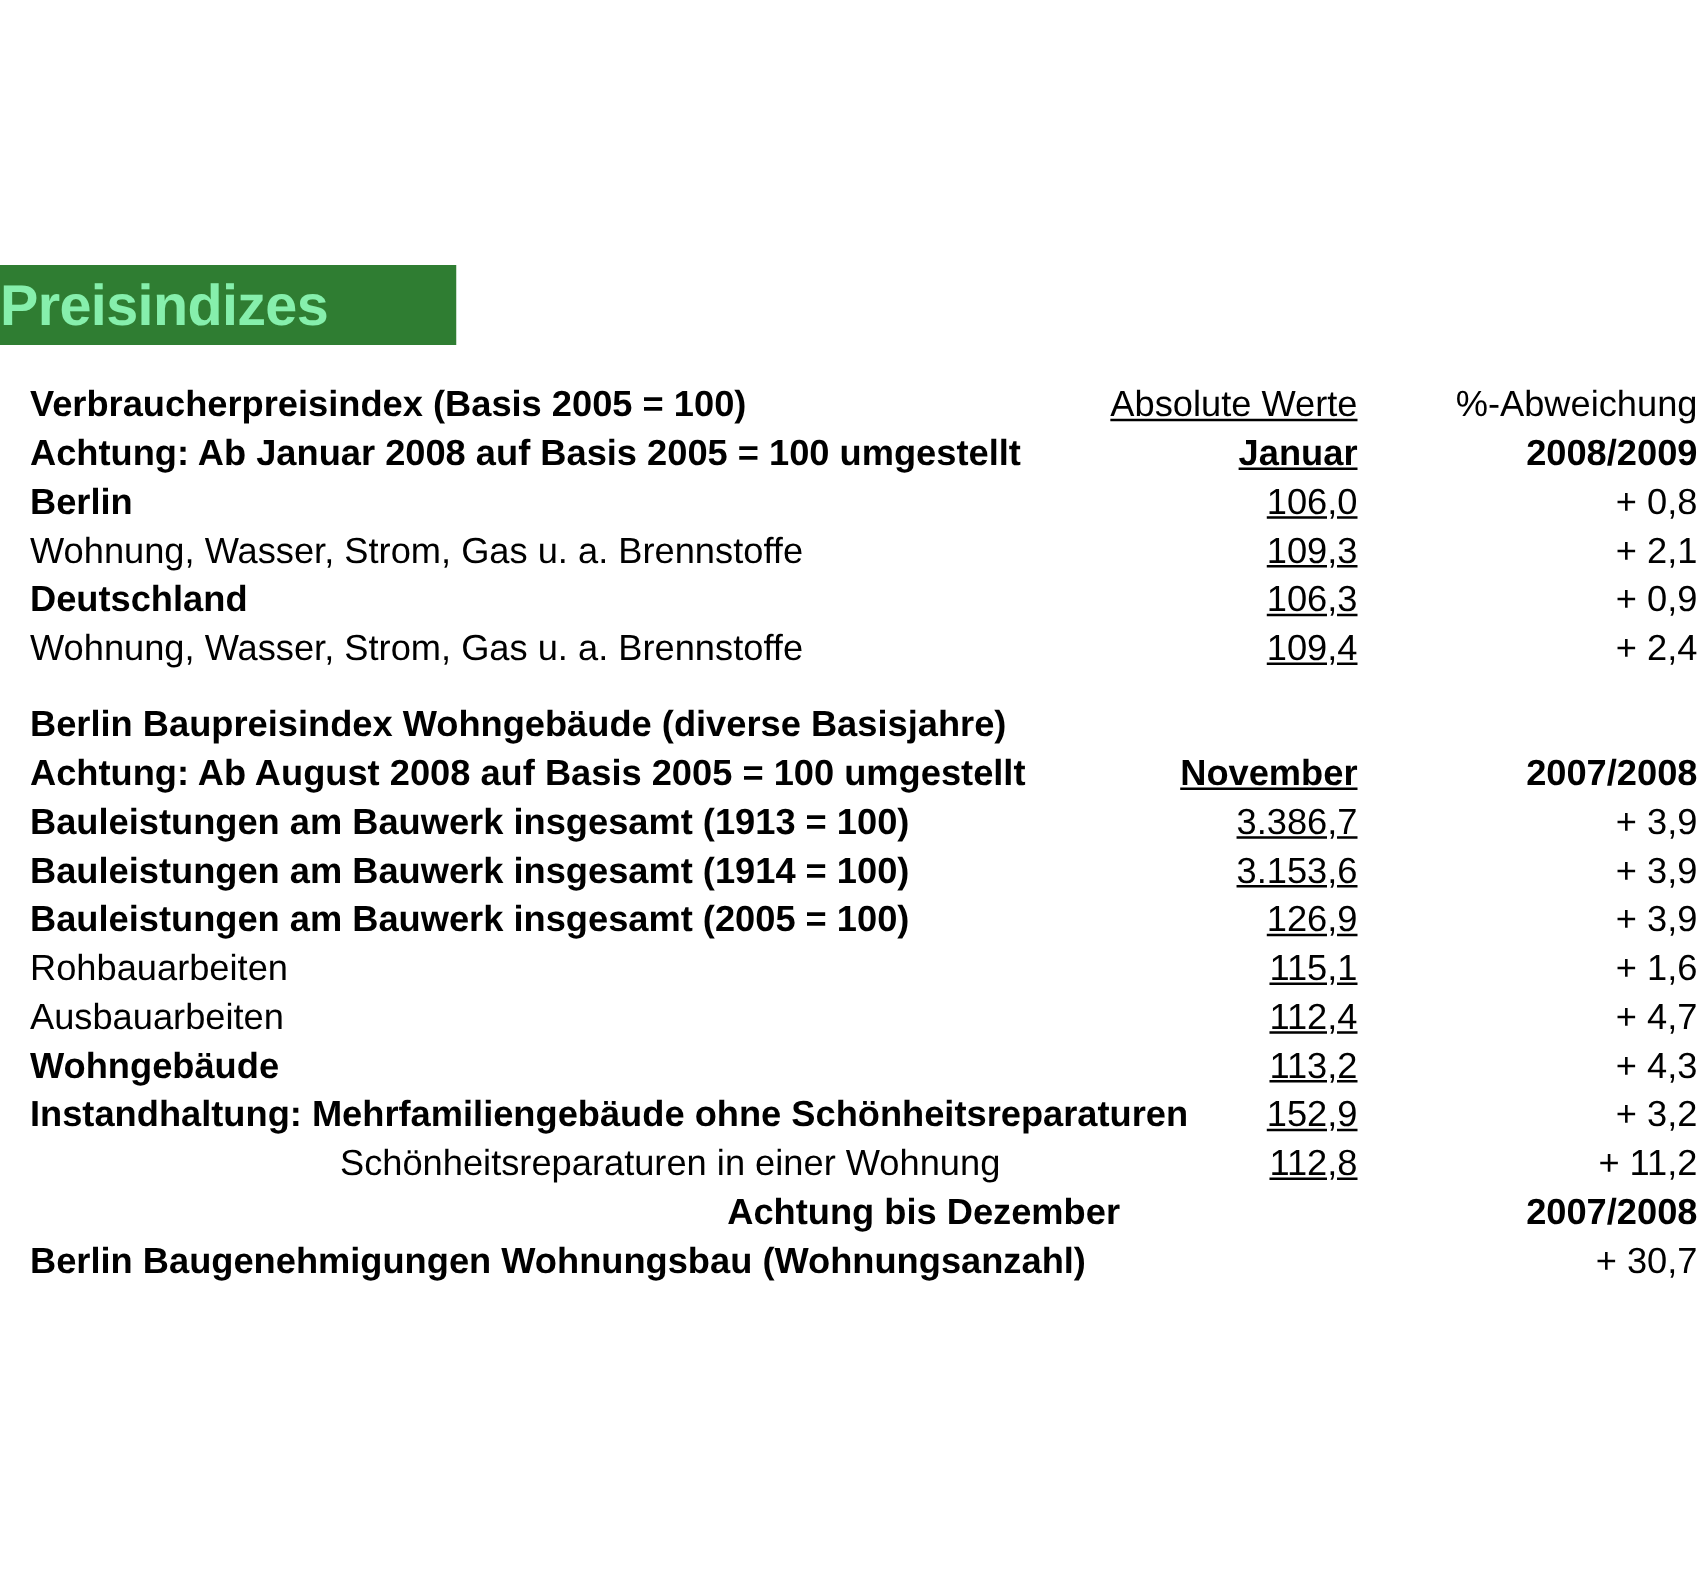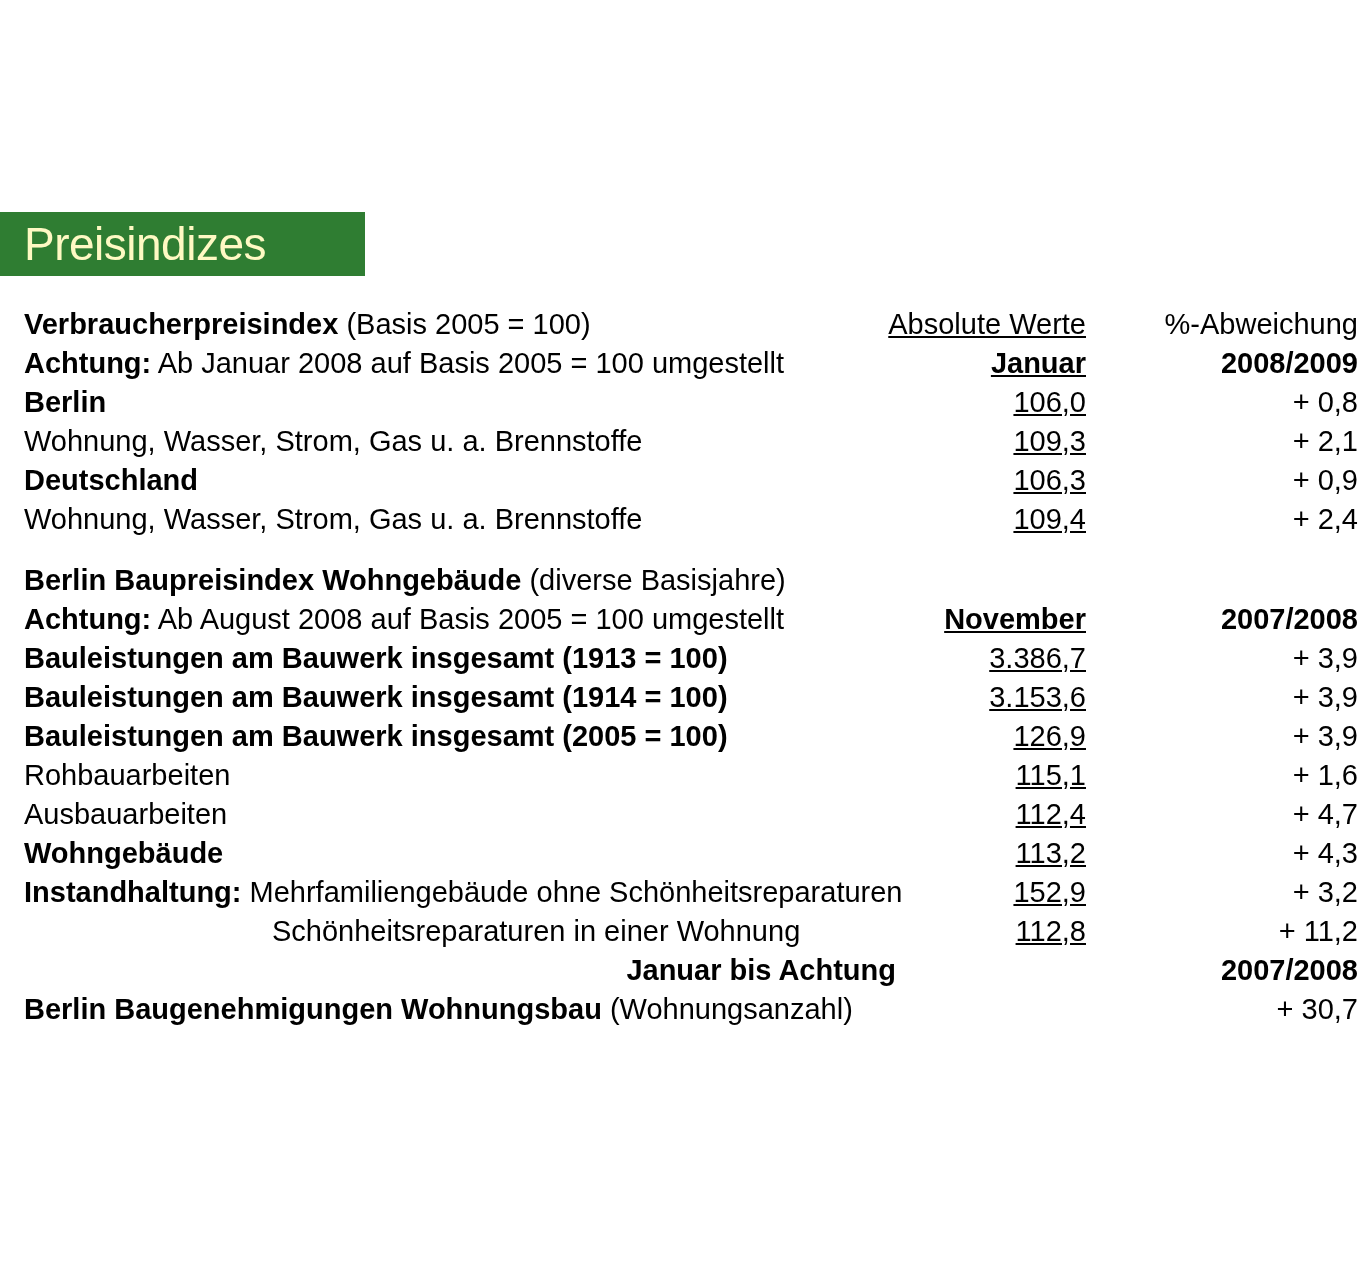--- a/index.html
+++ b/index.html
@@ -28,25 +28,24 @@
     position: absolute;
     left: 0;
     top: 212px;
     width: 365px;
     height: 64px;
     background: #2f7d32;
     display: flex;
     align-items: center;
   }
   .banner-title {
-    color: #fef9c3;
+    color: #86efac;
     font-size: 46px;
-    font-weight: normal;
+    font-weight: bold;
     letter-spacing: -0.5px;
-    padding-left: 24px;
     line-height: 1;
     white-space: nowrap;
   }
 
   
   .table {
     position: absolute;
     left: 0;
     top: 305px;
     width: 1358px;
@@ -83,21 +82,21 @@
     font-size: 29px;
     line-height: 39px;
     white-space: nowrap;
   }
 
   .bold { font-weight: bold; }
   .reg  { font-weight: normal; }
 
   
   .c-label .lead { font-weight: bold; }
-  .c-label .rest { font-weight: normal; }
+  .c-label .rest { font-weight: bold; }
 
   
   .c-label.indent { padding-left: 272px; }
 
   
   .c-label.rightish {
     text-align: right;
     padding-right: 0;
   }
 </style>
@@ -204,21 +203,21 @@
       <div class="c-dev reg">+ 3,2</div>
     </div>
 
     <div class="row">
       <div class="c-label reg indent">Schönheitsreparaturen in einer Wohnung</div>
       <div class="c-val reg">112,8</div>
       <div class="c-dev reg">+ 11,2</div>
     </div>
 
     <div class="row">
-      <div class="c-label bold rightish">Januar bis Achtung</div>
+      <div class="c-label bold rightish">Achtung bis Dezember</div>
       <div class="c-val"></div>
       <div class="c-dev bold">2007/2008</div>
     </div>
 
     <div class="row">
       <div class="c-label"><span class="lead">Berlin Baugenehmigungen Wohnungsbau</span><span class="rest"> (Wohnungsanzahl)</span></div>
       <div class="c-dev reg">+ 30,7</div>
     </div>
 
   </div>

